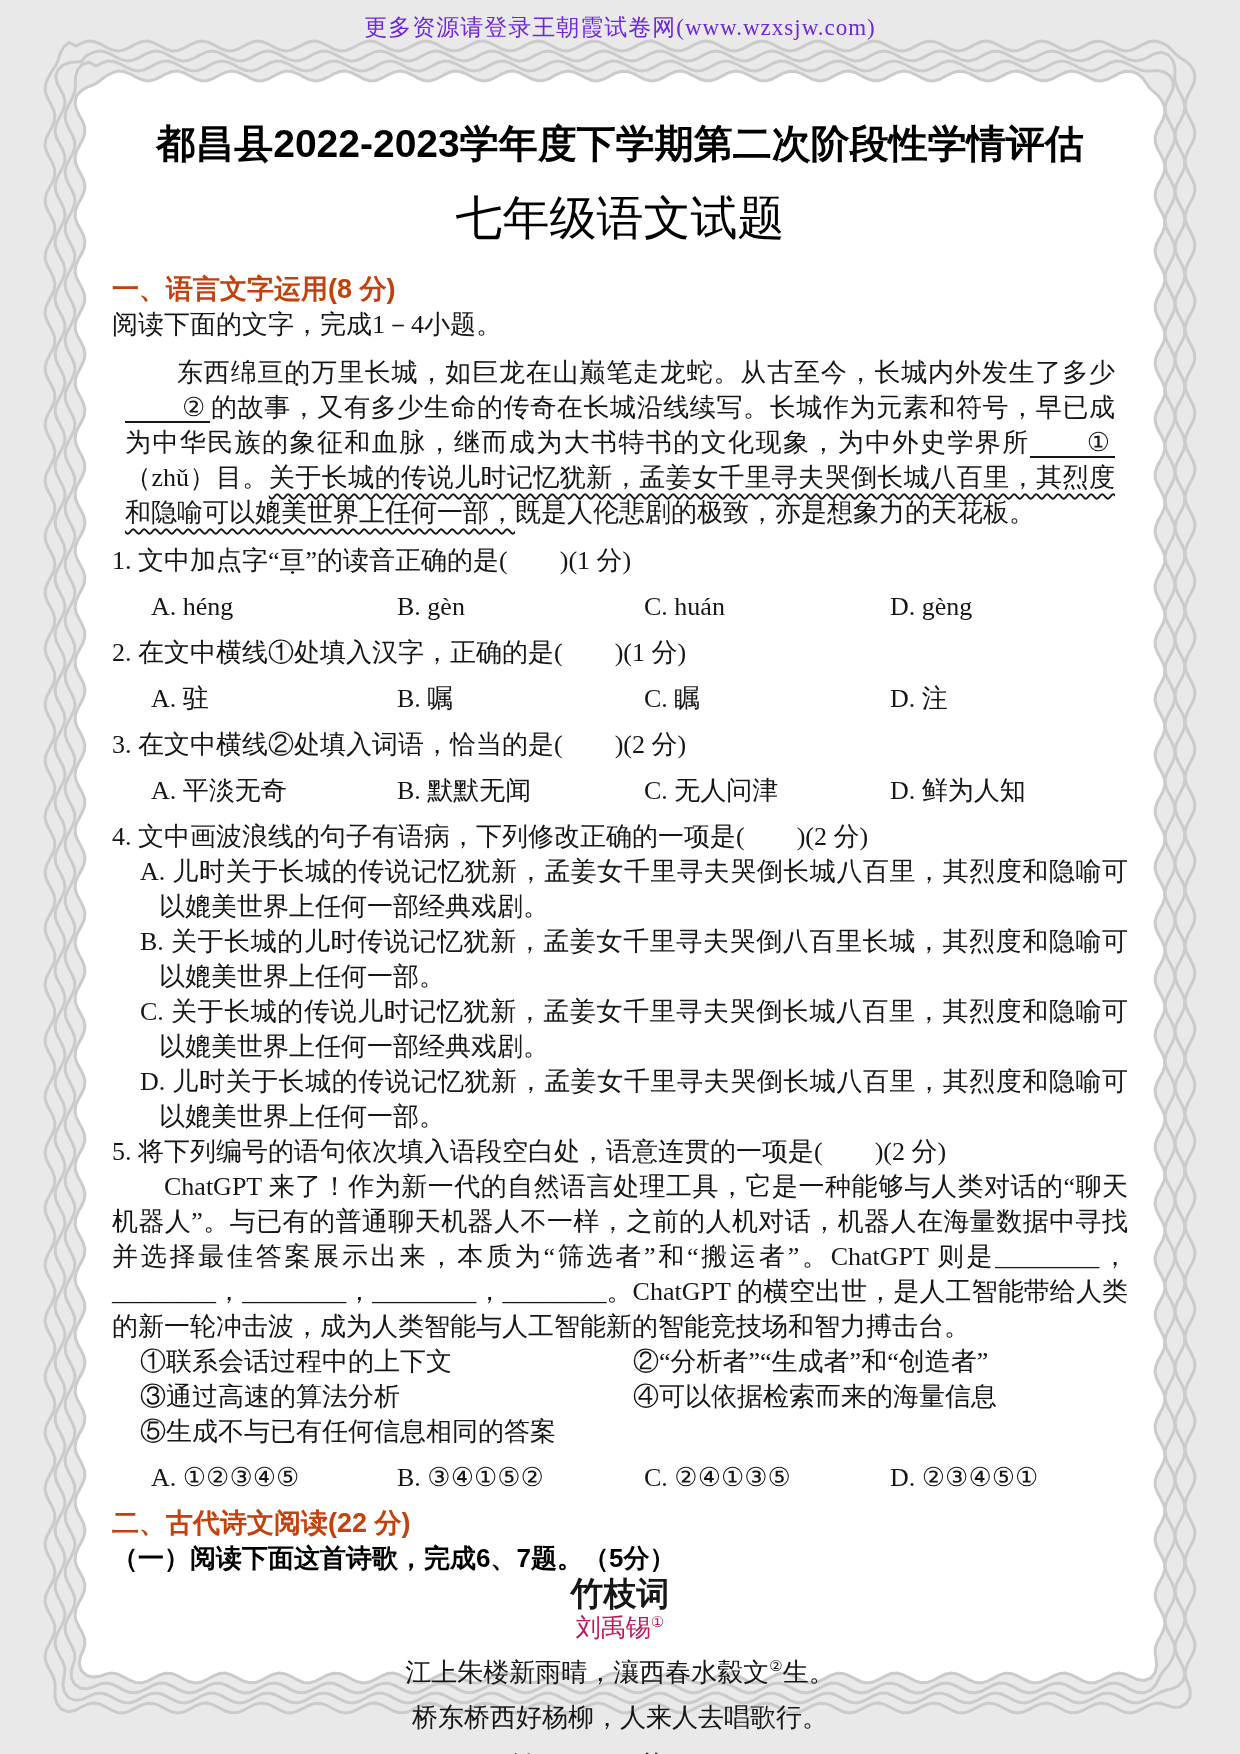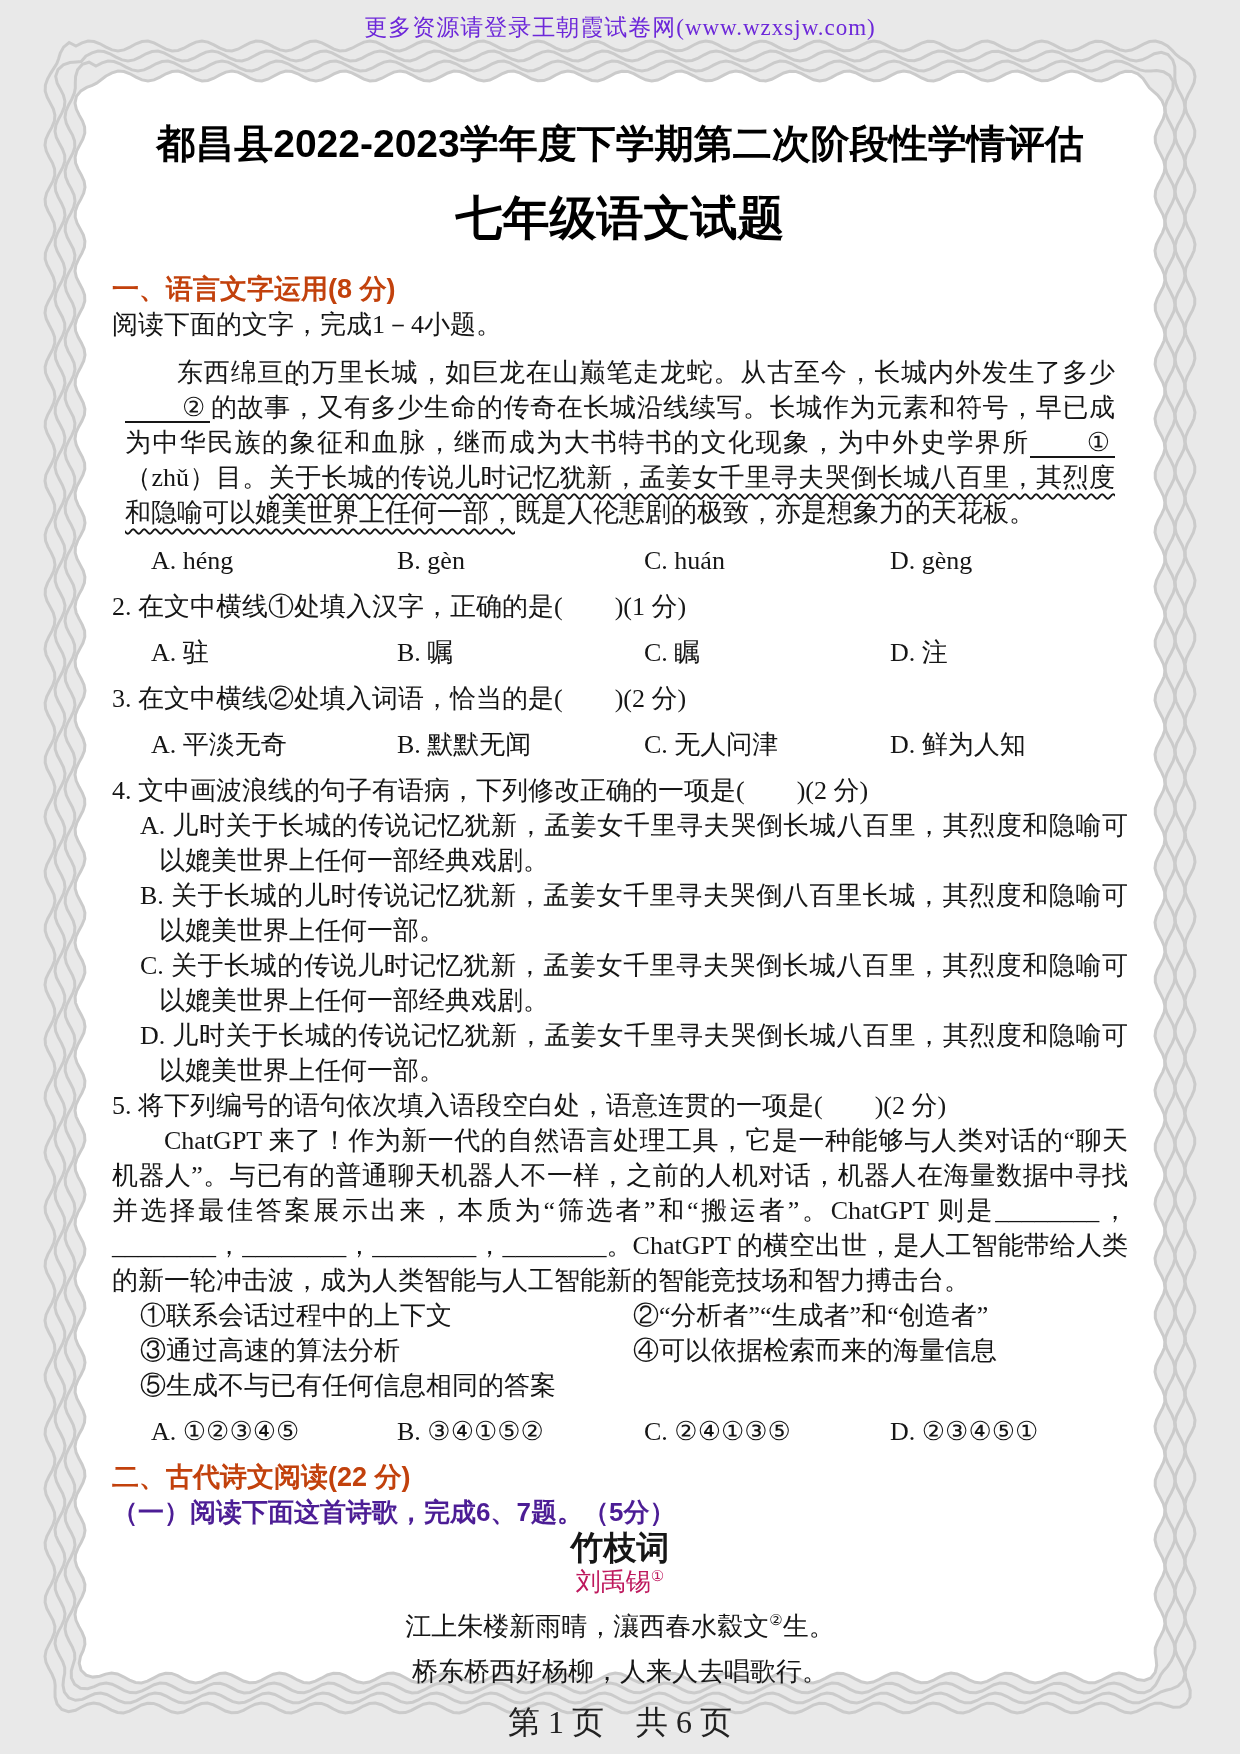--- a/index.html
+++ b/index.html
@@ -17,32 +17,32 @@
     position:absolute; left:82px; top:84px; width:1076px;
     padding:0 30px; box-sizing:border-box;
     font-size:26px; line-height:35px; text-align:left;
   }
   h1.title {
     font-family:"Liberation Sans", sans-serif; font-weight:bold;
     font-size:39px; line-height:48px; text-align:center;
     margin:36px 0 0 0; color:#000;
   }
   h2.subtitle {
-    font-family:"Liberation Sans", sans-serif; font-weight:bold;
+    font-family:"Liberation Sans", sans-serif; font-weight:normal;
     font-size:47px; line-height:56px; text-align:center;
     margin:22px 0 0 0; color:#000;
   }
   .sec-heading {
     font-family:"Liberation Sans", sans-serif; font-weight:bold;
     font-size:27px; margin-top:26px; color:#c2410c;
   }
   .sec-heading.tight { margin-top:0; }
   .sub-heading {
     font-family:"Liberation Sans", sans-serif; font-weight:bold;
-    font-size:26px; color:#4c1d95;
+    font-size:26px; color:#000000;
   }
   .line { margin:0; }
   .passage { margin:13px; text-align:justify; text-indent:2em; }
   .blank {
     display:inline-block; min-width:60px; padding:0 5px;
     border-bottom:2px solid #161616; text-align:center; line-height:1.05;
   }
   .wavy {
     text-decoration-line:underline; text-decoration-style:wavy;
     text-decoration-thickness:2px; text-underline-offset:7px;
@@ -90,20 +90,22 @@
   <div class="content">
 
     <h1 class="title">都昌县2022-2023学年度下学期第二次阶段性学情评估</h1>
     <h2 class="subtitle">七年级语文试题</h2>
 
     <div class="sec-heading">一、语言文字运用(8 分)</div>
     <div class="line">阅读下面的文字，完成1－4小题。</div>
 
     <p class="passage"><span>东西绵</span><span class="dotted">亘</span><span>的万里长城，如巨龙在山巅笔走龙蛇。从古至今，长城内外发生了多少</span><span class="blank"><span>②</span></span><span>的故事，又有多少生命的传奇在长城沿线续写。长城作为元素和符号，早已成为中华民族的象征和血脉，继而成为大书特书的文化现象，为中外史学界所</span><span class="blank"><span>①</span></span><span>（zhǔ）目。</span><span class="wavy">关于长城的传说儿时记忆犹新，孟姜女千里寻夫哭倒长城八百里，其烈度和隐喻可以媲美世界上任何一部，</span><span>既是人伦悲剧的极致，亦是想象力的天花板。</span></p>
 
+    <div class="q-line"><span>1.</span>
+      <span>文中加点字“</span><span class="dotted">亘</span><span>”的读音正确的是(　　)(1 分)</span></div>
     <div class="opts4">
       <span>A. héng</span>
       <span>B. gèn</span>
       <span>C. huán</span>
       <span>D. gèng</span>
     </div>
 
     <div class="q-line"><span>2.</span>
       <span>在文中横线①处填入汉字，正确的是(　　)(1 分)</span></div>
     <div class="opts4">

